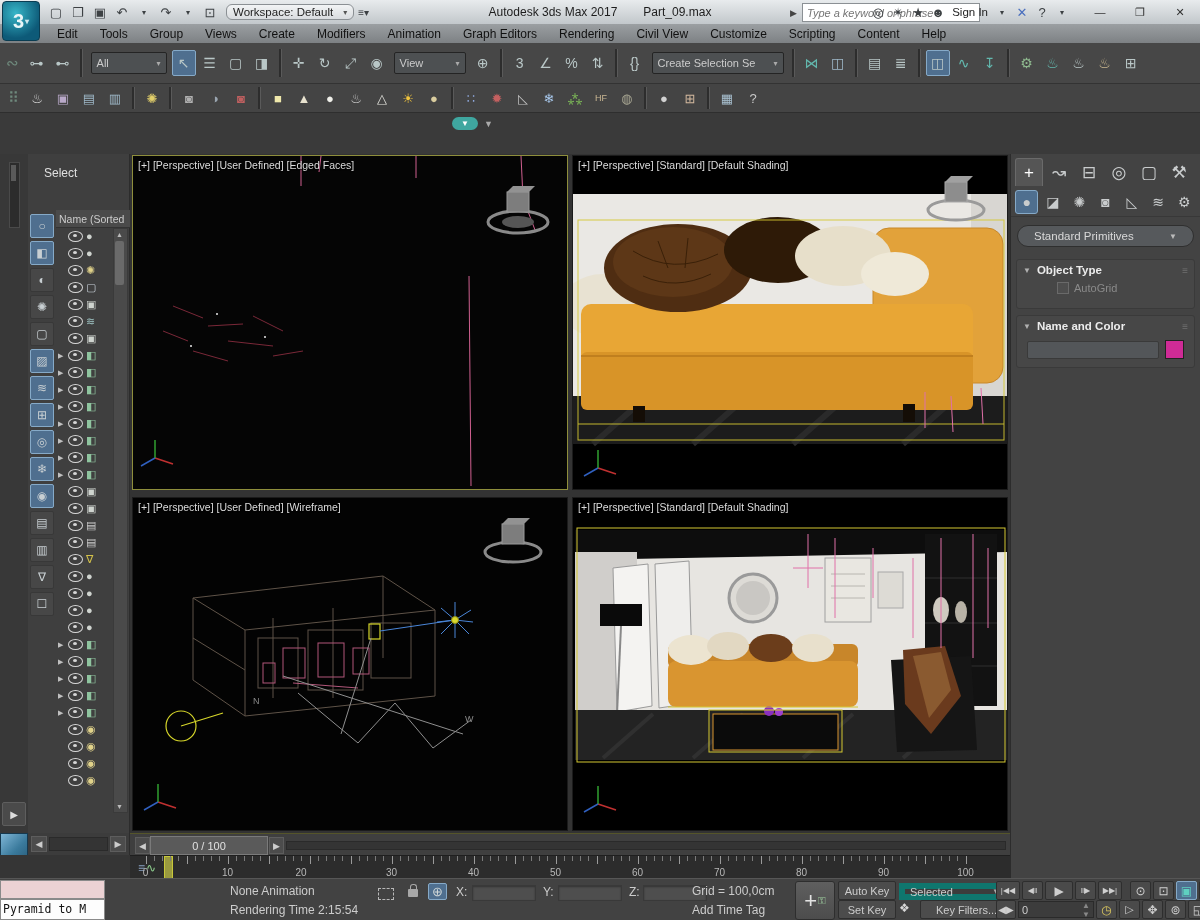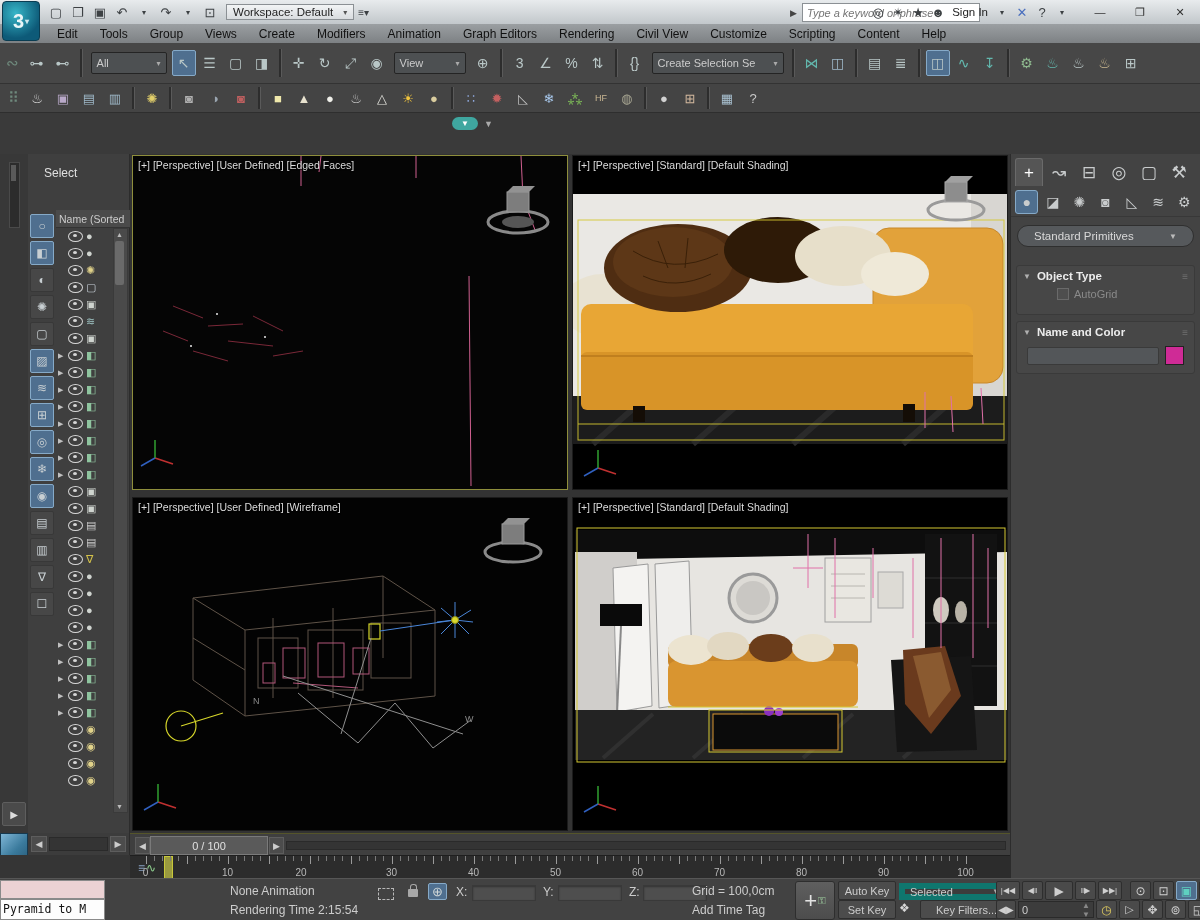--- a/index.html
+++ b/index.html
@@ -11,21 +11,21 @@
     display:flex;align-items:center;color:#222;font-size:12px;}
   #logo{position:absolute;left:2px;top:1px;width:36px;height:38px;z-index:30;border-radius:4px;
     background:radial-gradient(circle at 35% 30%,#37b6c8,#0d5a78 70%);
     color:#eaf6f8;font-weight:bold;font-size:20px;display:flex;align-items:center;justify-content:center;
     border:1px solid #0a3d52;}
   #logo .caret{font-size:8px;margin-left:1px;color:#cfe8ee;}
   #qa{display:flex;align-items:center;margin-left:46px;gap:2px;}
   .qaicon{width:20px;height:18px;display:flex;align-items:center;justify-content:center;
     color:#3d4144;font-size:13px;border-radius:2px;}
   #workspace-dd{margin-left:6px;background:linear-gradient(#f2f4f5,#d9dcdf);border:1px solid #8b9094;
-    border-radius:0;padding:1px 6px;display:flex;gap:10px;align-items:center;font-size:11.5px;color:#222;}
+    border-radius:6px;padding:1px 6px;display:flex;gap:10px;align-items:center;font-size:11.5px;color:#222;}
   #qa-overflow{margin-left:4px;color:#3d4144;font-size:10px;}
   #title-text{position:absolute;left:0;right:0;text-align:center;pointer-events:none;color:#1d1d1d;}
   #title-text b{font-weight:normal;margin-right:26px;}
   #search-wrap{position:absolute;left:790px;top:3px;display:flex;align-items:center;}
   #search-go{width:12px;height:17px;color:#444;font-size:9px;display:flex;align-items:center;}
   #search-input{width:168px;height:15px;border:1px solid #8b9094;font-size:11px;font-style:italic;
     color:#777;padding:1px 4px;background:#fff;font-family:"Liberation Sans",sans-serif;}
   #title-right{position:absolute;right:128px;top:0;height:24px;display:flex;align-items:center;gap:4px;}
   .tricon{width:20px;height:18px;display:flex;align-items:center;justify-content:center;color:#3d4144;font-size:13px;}
   #signin{display:flex;align-items:center;gap:4px;font-size:11.5px;color:#222;}
@@ -107,21 +107,21 @@
   .vplabel{position:absolute;left:5px;top:3px;color:#dcdcdc;font-size:10.5px;z-index:5;text-shadow:0 1px 1px #000;}
   .vp svg{position:absolute;left:0;top:0;}
   
   #cmdpanel{position:absolute;left:1010px;top:154px;width:190px;height:724px;background:#434343;border-left:1px solid #2c2c2c;box-sizing:border-box;}
   #cmd-tabs{display:flex;align-items:center;height:32px;padding:2px 4px 0 4px;gap:2px;}
   .ctab{width:28px;height:28px;display:flex;align-items:center;justify-content:center;color:#c9cccd;font-size:17px;border-radius:3px 3px 0 0;}
   .ctab.active{background:#555;border:1px solid #6a6a6a;border-bottom:none;color:#fff;box-sizing:border-box;}
   #cmd-subtabs{display:flex;align-items:center;height:28px;padding:0 4px;gap:3px;border-bottom:1px solid #383838;}
   .cstab{width:24px;height:24px;display:flex;align-items:center;justify-content:center;color:#c9cccd;font-size:14px;border-radius:3px;}
   .cstab.hl{background:#4f6f8f;border:1px solid #86aac8;box-sizing:border-box;}
-  #category-dd{margin:8px 6px 18px 6px;height:20px;background:#56595c;border:1px solid #2f2f2f;border-radius:11px;
+  #category-dd{margin:8px 6px 12px 6px;height:20px;background:#56595c;border:1px solid #2f2f2f;border-radius:11px;
     color:#d8d8d8;font-size:11.5px;display:flex;align-items:center;justify-content:space-between;padding:0 16px;}
   #category-dd .caret{font-size:8px;color:#bbb;}
   .rollout{margin:6px 5px 0 5px;background:#474747;border:1px solid #3a3a3a;border-radius:3px;padding-bottom:8px;}
   .rollhead{display:flex;align-items:center;height:20px;padding:0 6px;color:#ececec;font-weight:bold;font-size:11.5px;}
   .rollhead .tri{color:#b0b0b0;font-size:8px;margin-right:6px;}
   .rollhead .pin{margin-left:auto;color:#6f6f6f;font-size:10px;}
   #autogrid-row{display:flex;align-items:center;gap:5px;padding:2px 0 6px 40px;}
   #autogrid-box{width:10px;height:10px;border:1px solid #6a6a6a;background:#4e4e4e;}
   #autogrid-label{color:#8a8a8a;font-size:11px;}
   #objbtns{display:grid;grid-template-columns:1fr 1fr;gap:5px 8px;padding:0 10px;}
@@ -192,20 +192,23 @@
         <div class="qaicon" style="font-size: 8px;">▾</div>
         <div class="qaicon">↷</div>
         <div class="qaicon" style="font-size: 8px;">▾</div>
         <div class="qaicon">⊡</div>
       </div>
     <div id="workspace-dd">
       <span>Workspace: Default</span>
       <span style="font-size:8px;color:#555">▾</span>
     </div>
     <div id="qa-overflow">≡▾</div>
+    <div id="title-text">
+      <b>Autodesk 3ds Max 2017</b><span>Part_09.max</span>
+    </div>
     <div id="search-wrap">
       <div id="search-go">▶</div>
       <input id="search-input" placeholder="Type a keyword or phrase" style="">
     </div>
     <div id="title-right">
       <span id="tr-icons" style="display:flex">
           <div class="tricon">◎</div>
           <div class="tricon">✴</div>
           <div class="tricon">★</div>
           <div class="tricon">☻</div>

